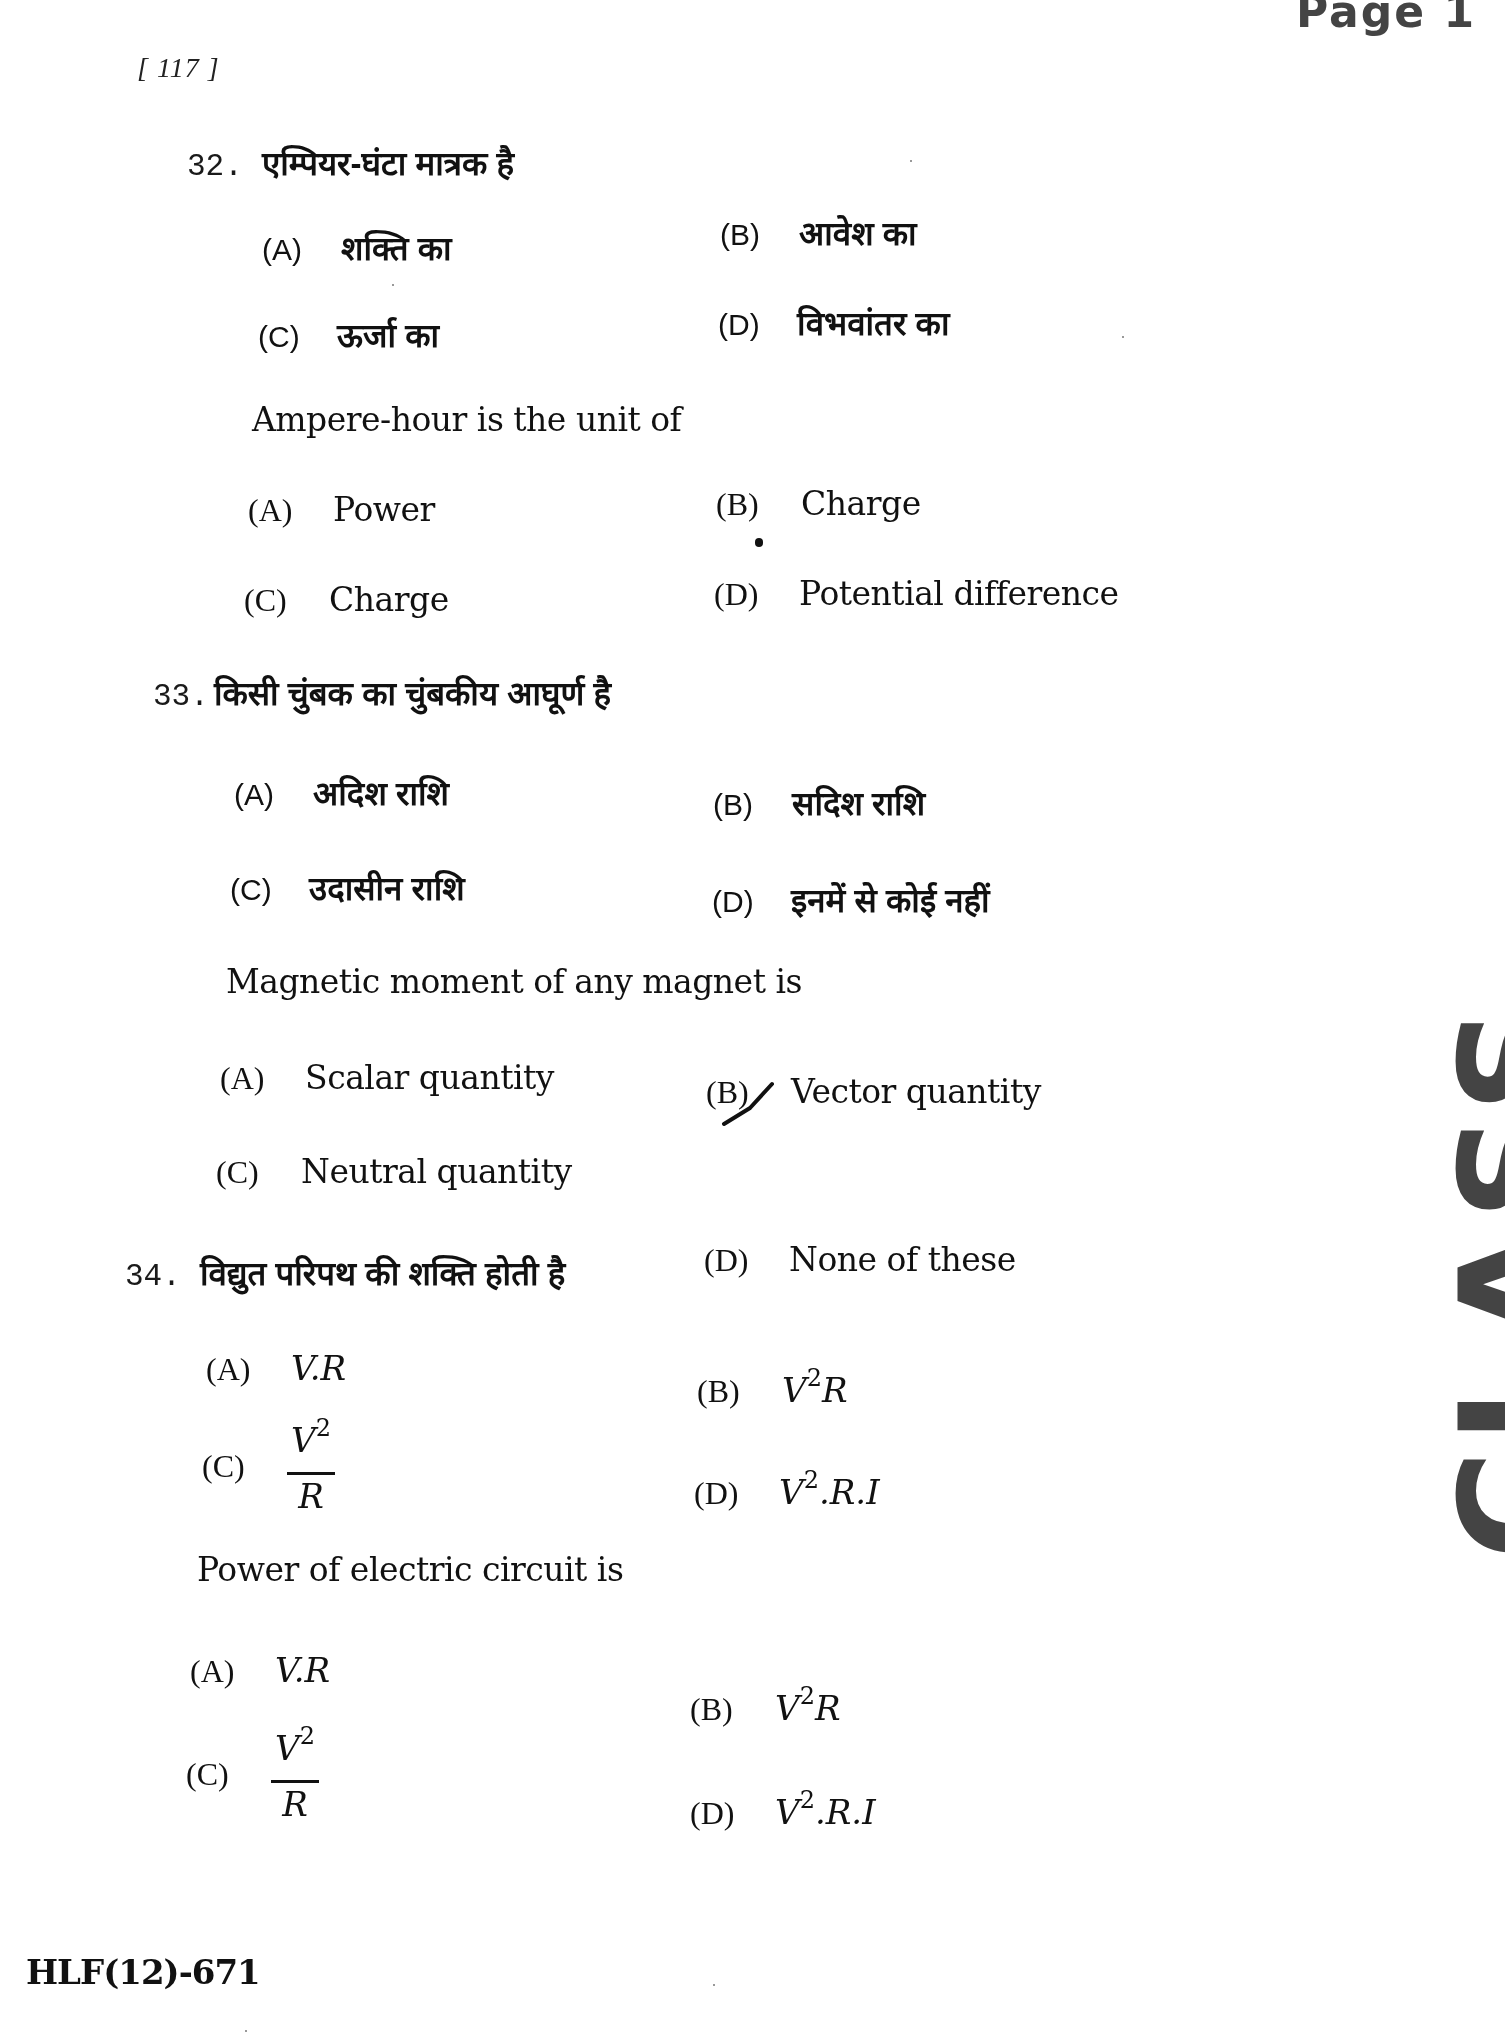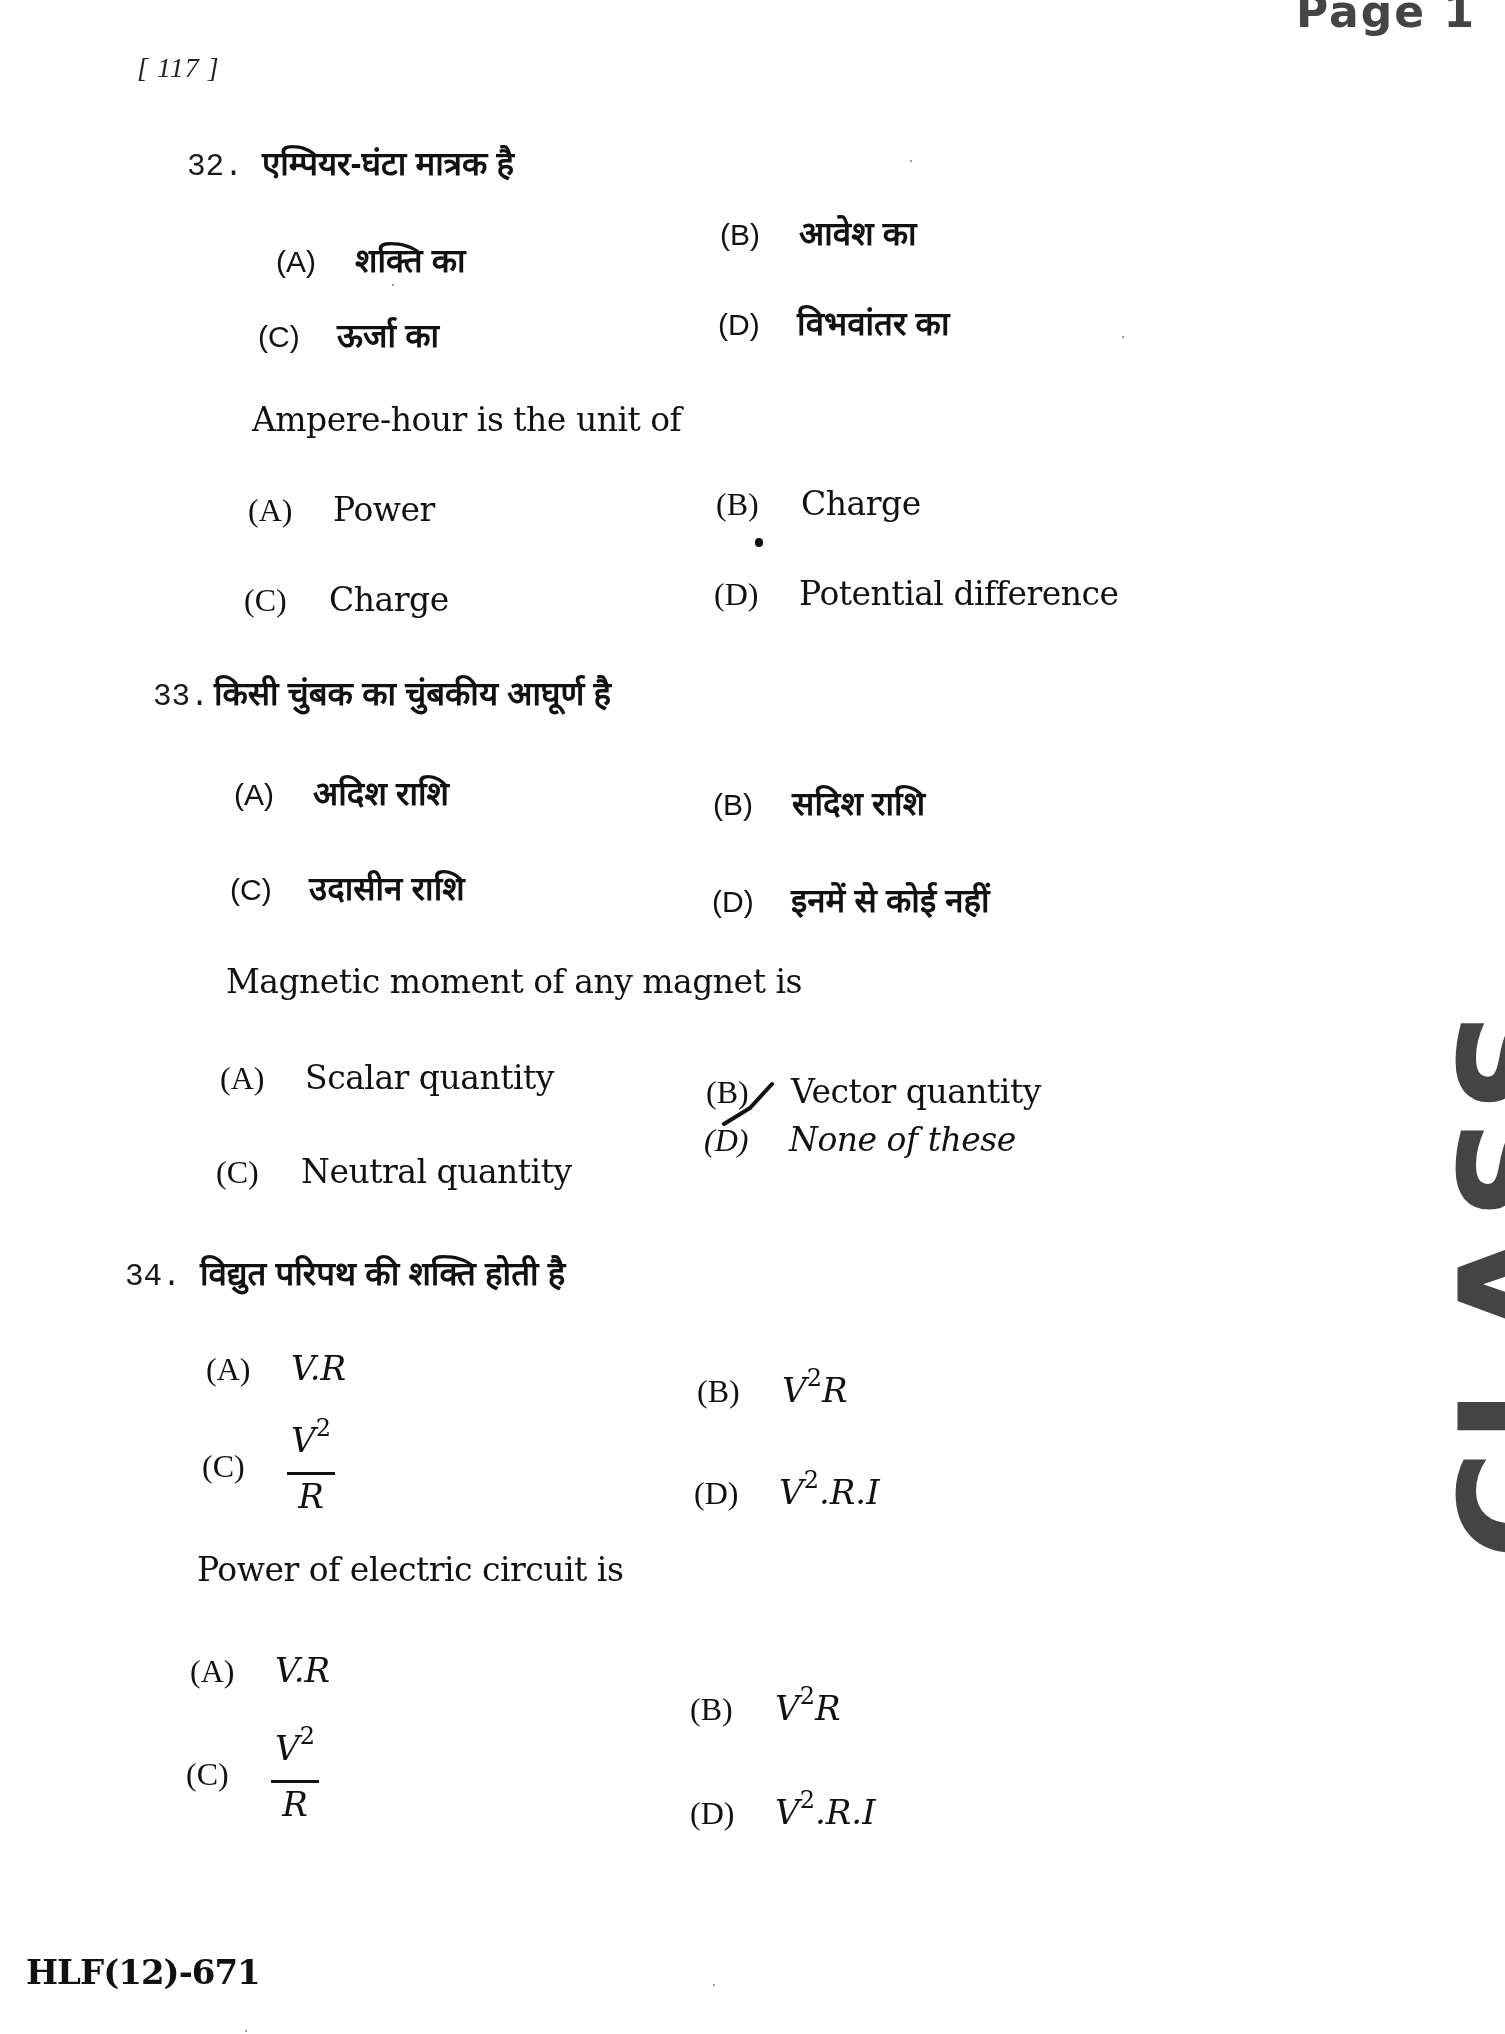--- a/index.html
+++ b/index.html
@@ -39,21 +39,21 @@
 
 <div class="abs pageno" style="left:137px; top:52px;font-style:italic;">[ 117 ]</div>
 <div class="page-tag" style="left:1296px; top:-14px;">Page 1</div>
 
 <div class="watermark" style="left:1428px; top:1560px;">CLASS-XII</div>
 
 <div class="abs" style="left:187px; top:140px;">
   <span class="qnum">32.</span>
   <span class="hi" style="margin-left:14px;">एम्पियर-घंटा मात्रक है</span>
 </div>
-<div class="abs" style="left:276px; top:225px;margin-top:12px;">
+<div class="abs" style="left:262px; top:225px;">
   <span class="opt-label-hi">(A)</span>
   <span class="hi">शक्ति का</span>
 </div>
 <div class="abs" style="left:720px; top:210px;">
   <span class="opt-label-hi">(B)</span>
   <span class="hi">आवेश का</span>
 </div>
 <div class="abs" style="left:258px; top:312px;">
   <span class="opt-label-hi">(C)</span>
   <span class="hi">ऊर्जा का</span>
@@ -112,21 +112,21 @@
   <span class="opt-label-en">(B)</span>
   <span class="en">Vector quantity</span>
 </div>
 <svg class="tick-mark" style="left:720px; top:1078px;" width="60" height="50" viewBox="0 0 60 50">
   <path d="M4 46 L30 30 M30 30 L52 6" stroke="#111" stroke-width="4" fill="none" stroke-linecap="round"></path>
 </svg>
 <div class="abs" style="left:216px; top:1152px;">
   <span class="opt-label-en">(C)</span>
   <span class="en">Neutral quantity</span>
 </div>
-<div class="abs" style="left:704px; top:1120px;font-style:italic;">
+<div class="abs" style="left:704px; top:1240px;">
   <span class="opt-label-en">(D)</span>
   <span class="en">None of these</span>
 </div>
 
 <div class="abs" style="left:125px; top:1250px;">
   <span class="qnum">34.</span>
   <span class="hi" style="margin-left:14px;">विद्युत परिपथ की शक्ति होती है</span>
 </div>
 
 <div class="abs" style="left:206px; top:1348px;">

